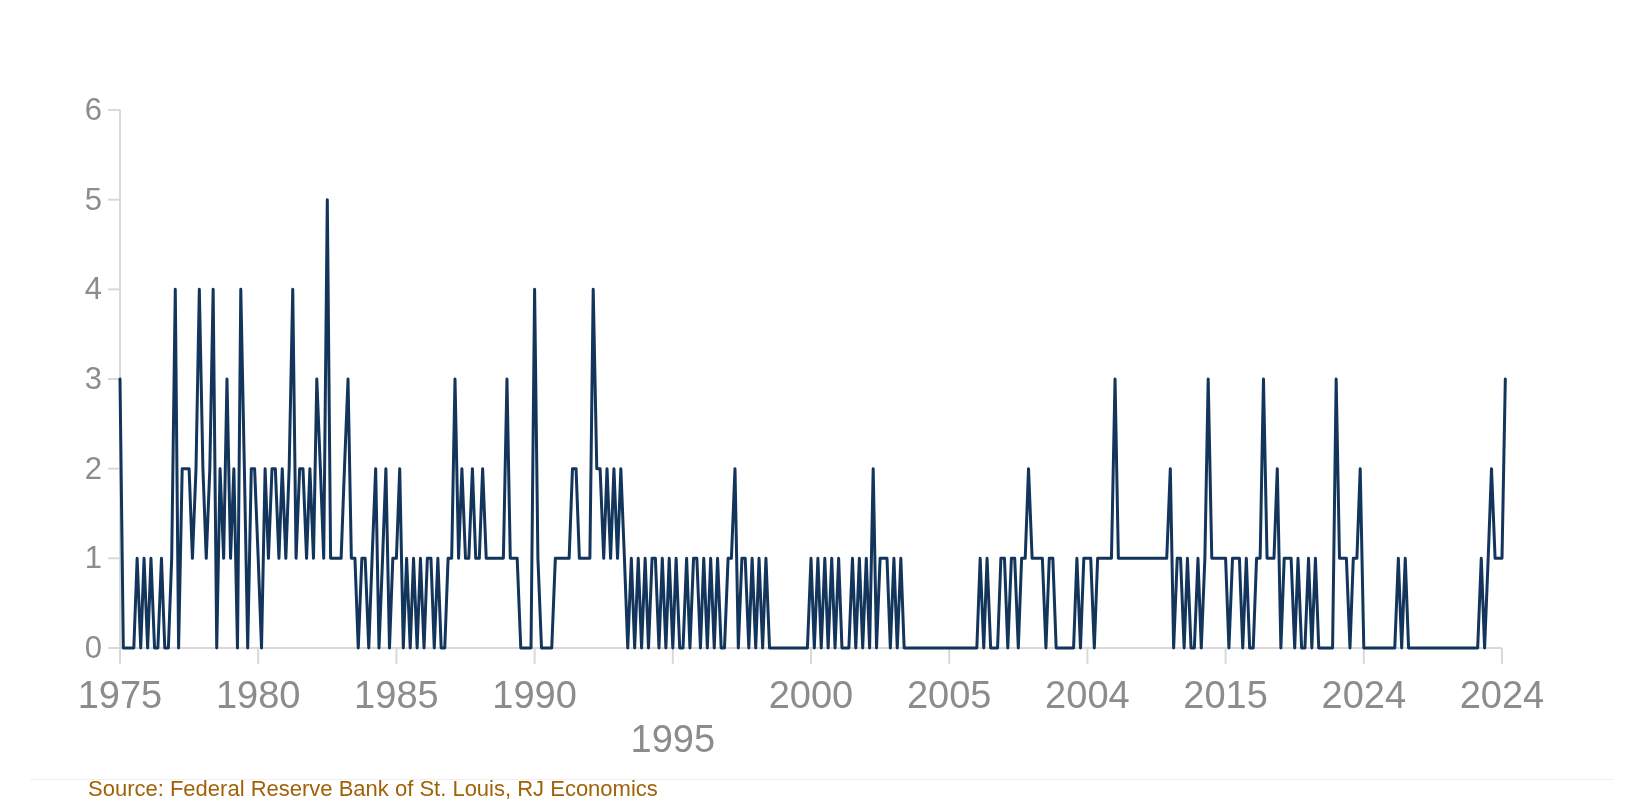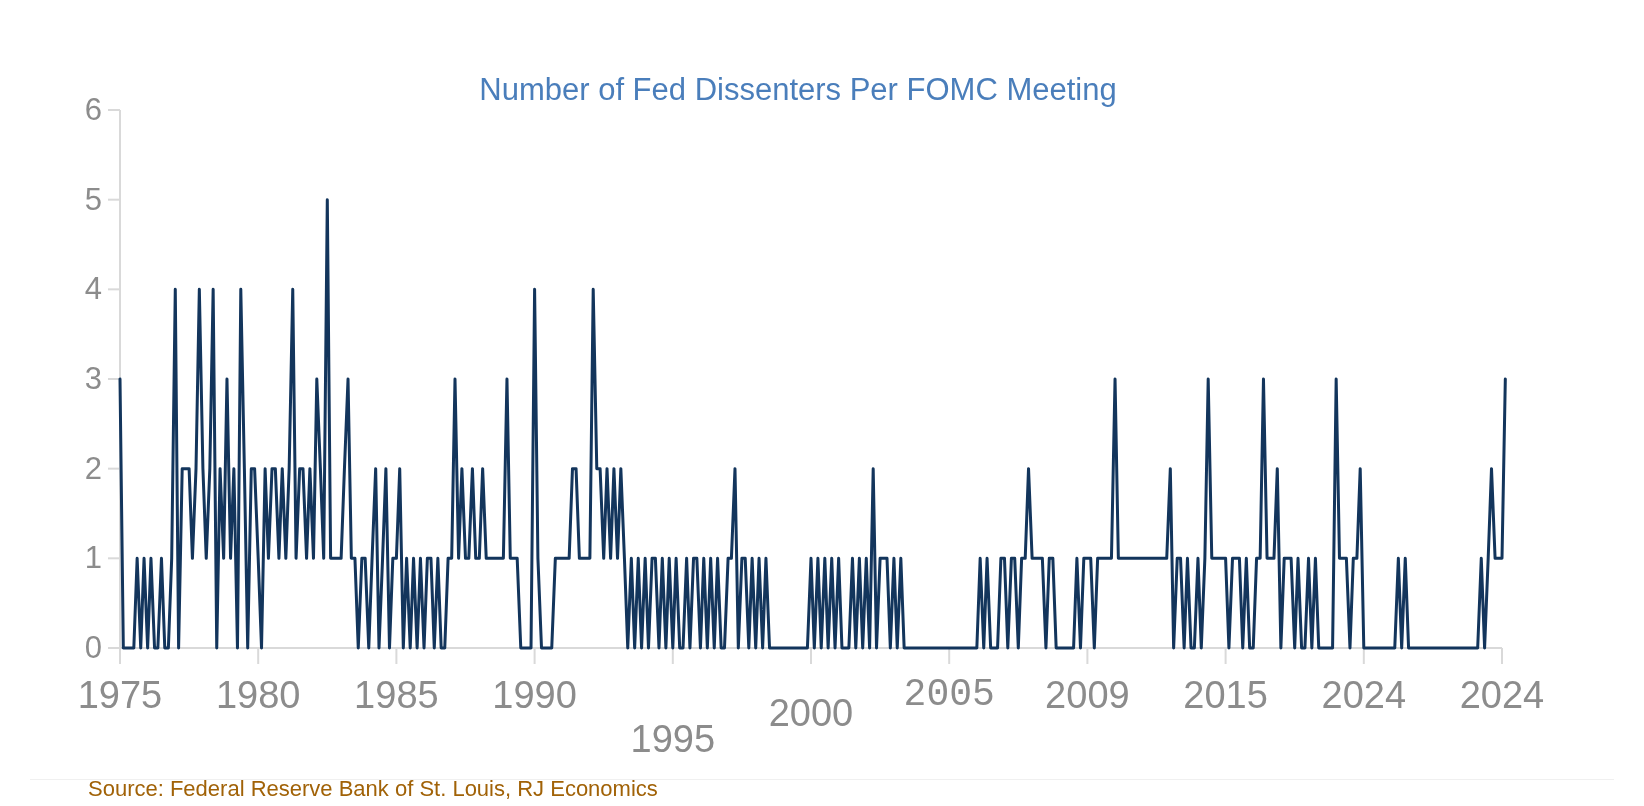--- a/index.html
+++ b/index.html
@@ -83,21 +83,20 @@
     width: 1644px;
     height: 806px;
     overflow: visible;
   }
 </style>
 </head>
 <body>
 
 <div id="chart-root">
 
-  <div class="chart-title">Number of Fed Dissenters Per FOMC Meeting</div>
 
   <svg class="plot" id="plot-svg" viewBox="0 0 1644 806">
     <g id="y-axis-group">
         <line x1="120" y1="110" x2="120" y2="648" stroke="#d9d9d9" stroke-width="2"></line>
         <line x1="108" y1="648" x2="120" y2="648" stroke="#d9d9d9" stroke-width="2"></line>
         <line x1="108" y1="558.3333333333334" x2="120" y2="558.3333333333334" stroke="#d9d9d9" stroke-width="2"></line>
         <line x1="108" y1="468.6666666666667" x2="120" y2="468.6666666666667" stroke="#d9d9d9" stroke-width="2"></line>
         <line x1="108" y1="379" x2="120" y2="379" stroke="#d9d9d9" stroke-width="2"></line>
         <line x1="108" y1="289.33333333333337" x2="120" y2="289.33333333333337" stroke="#d9d9d9" stroke-width="2"></line>
         <line x1="108" y1="199.66666666666663" x2="120" y2="199.66666666666663" stroke="#d9d9d9" stroke-width="2"></line>
@@ -130,23 +129,23 @@
       <div class="ylabel" style="left: 58px; top: 273.333px;">4</div>
       <div class="ylabel" style="left: 58px; top: 183.667px;">5</div>
       <div class="ylabel" style="left: 58px; top: 94px;">6</div>
     </div>
   <div id="x-labels">
       <div class="xlabel" style="left: 60px; top: 676px;">1975</div>
       <div class="xlabel" style="left: 198.2px; top: 676px; text-align: center;">1980</div>
       <div class="xlabel" style="left: 336.4px; top: 676px;">1985</div>
       <div class="xlabel" style="left: 474.6px; top: 676px;">1990</div>
       <div class="xlabel" style="left: 612.8px; top: 676px; margin-top: 44px;">1995</div>
-      <div class="xlabel" style="left: 751px; top: 694px;">2000</div>
-      <div class="xlabel" style="left: 889.2px; top: 676px; font-family: Liberation Mono, monospace;">2005</div>
-      <div class="xlabel" style="left: 1027.4px; top: 676px;">2009</div>
+      <div class="xlabel" style="left: 751px; top: 676px;">2000</div>
+      <div class="xlabel" style="left: 889.2px; top: 676px;">2005</div>
+      <div class="xlabel" style="left: 1027.4px; top: 676px;">2004</div>
       <div class="xlabel" style="left: 1165.6px; top: 676px;">2015</div>
       <div class="xlabel" style="left: 1303.8px; top: 676px;">2024</div>
       <div class="xlabel" style="left: 1442px; top: 676px;">2024</div>
     </div>
 
   <div class="source-note">Source: Federal Reserve Bank of St. Louis, RJ Economics</div>
 
   <div class="bottom-rule"></div>
 
 </div>

